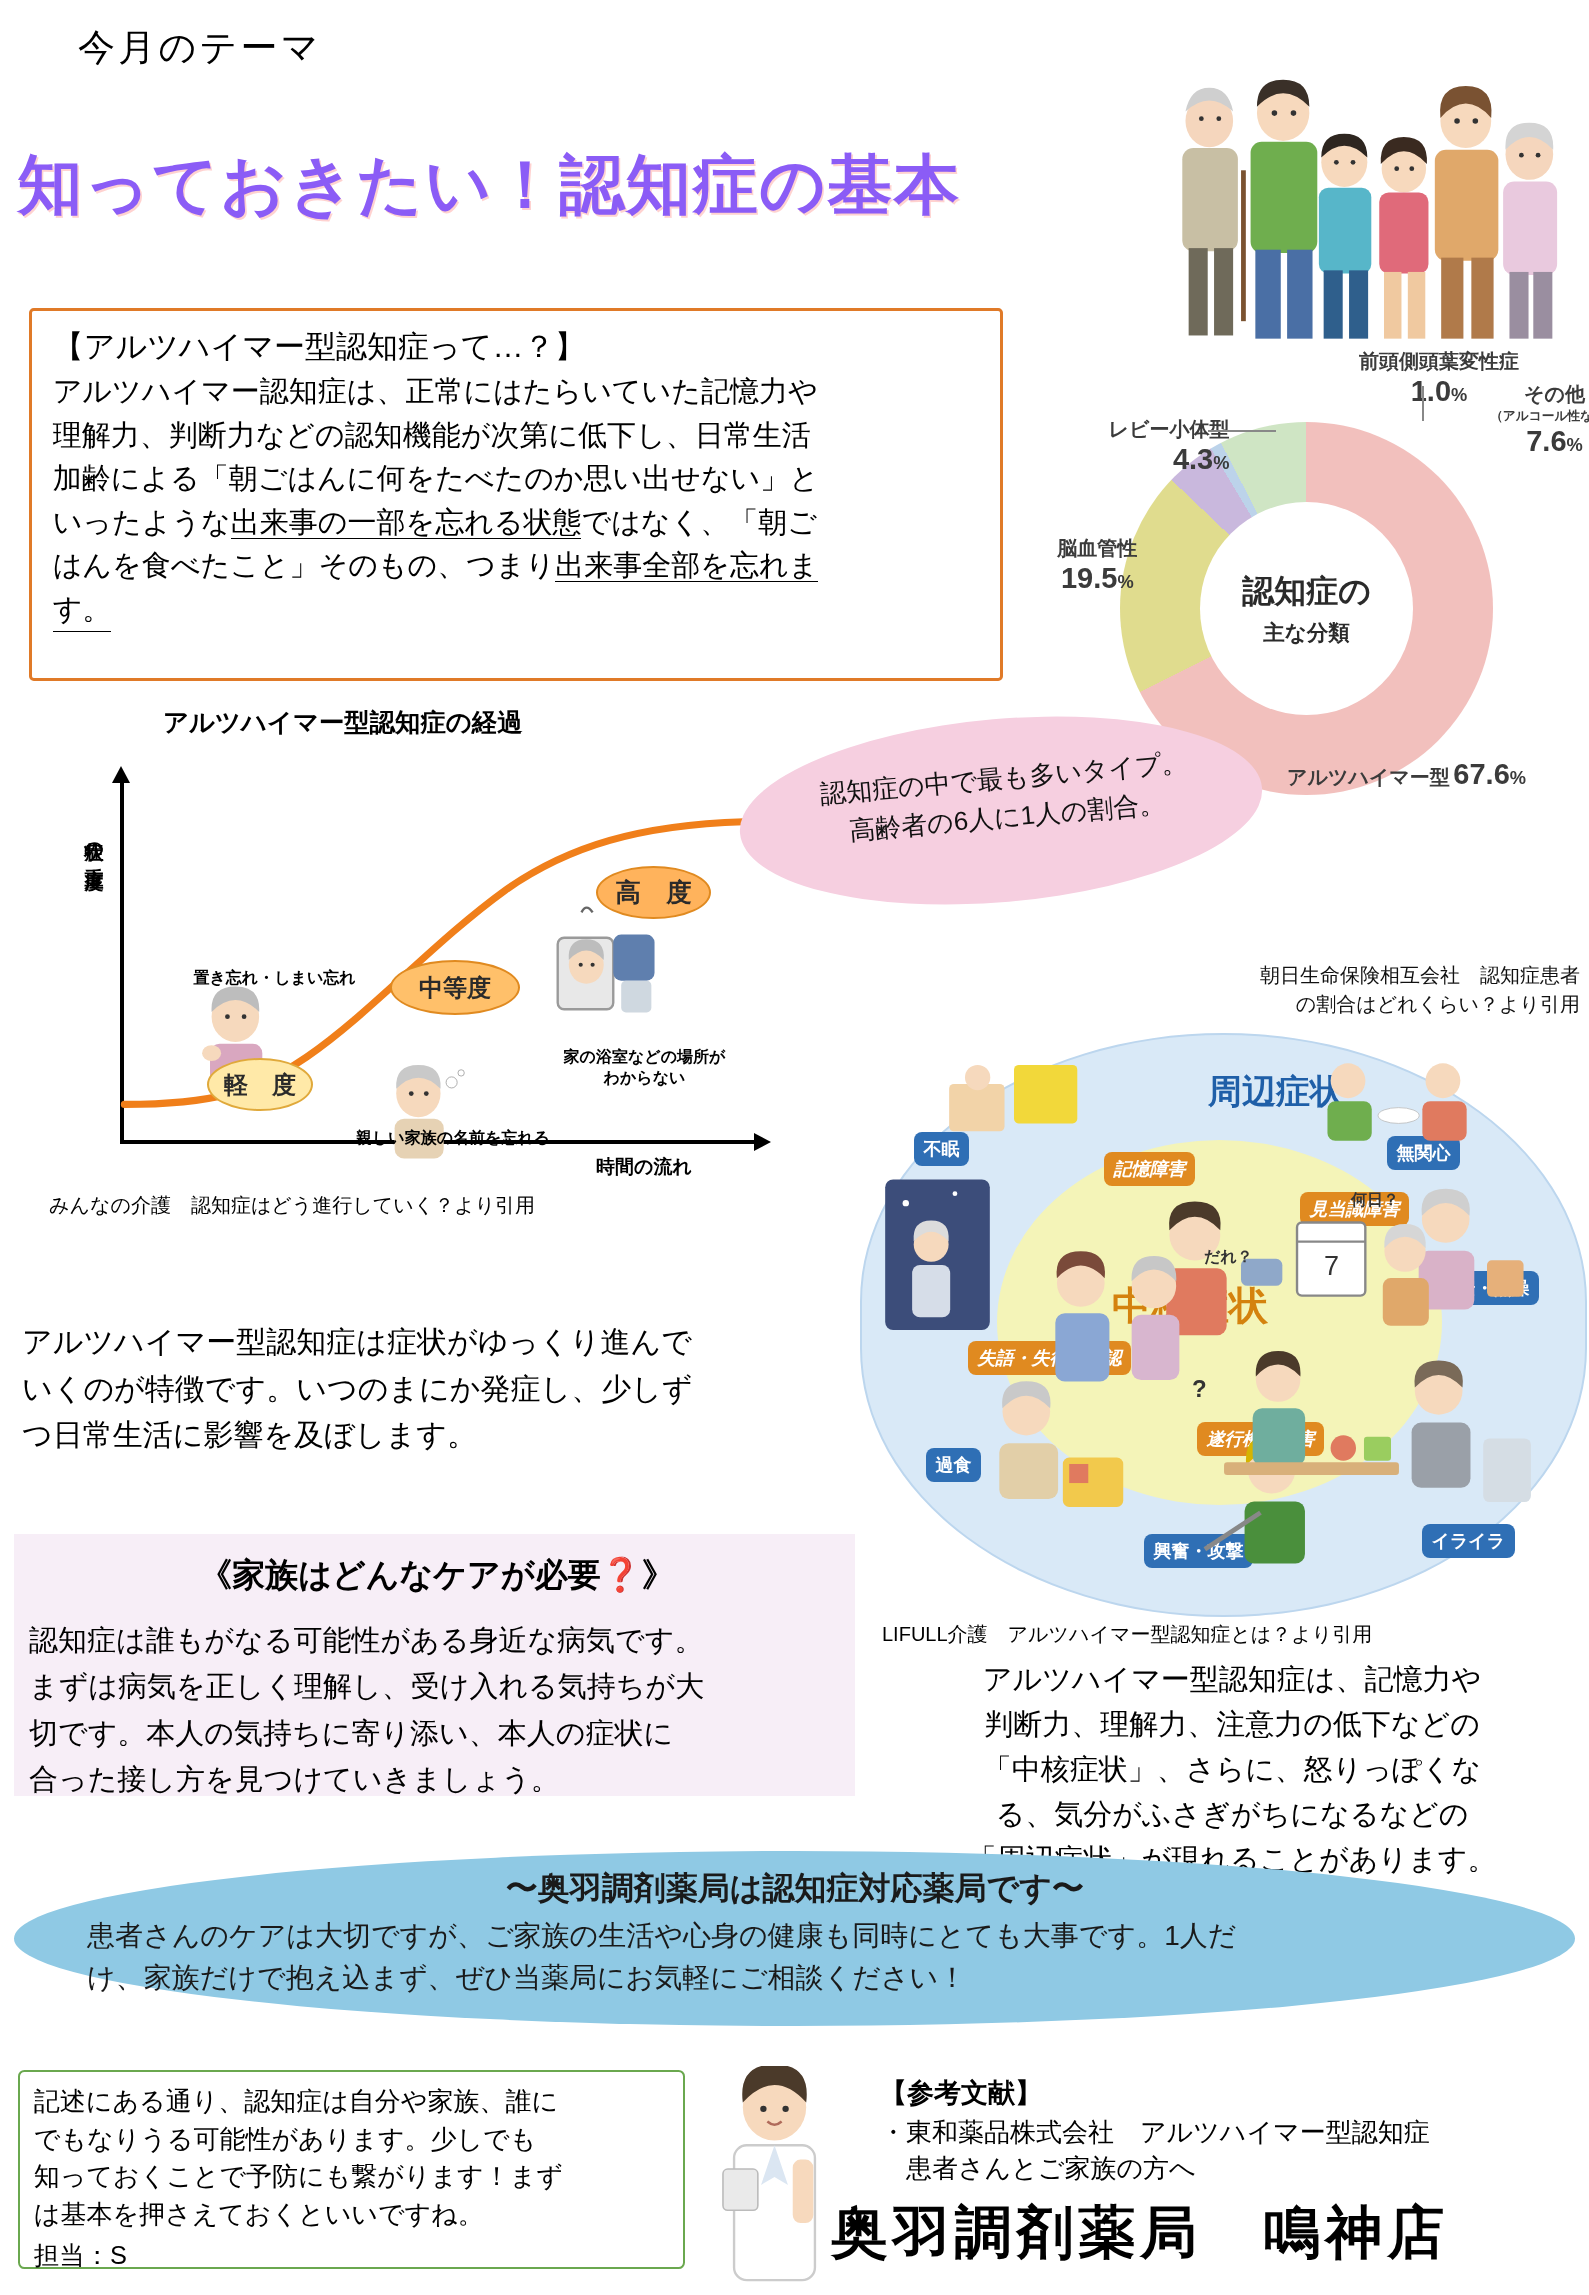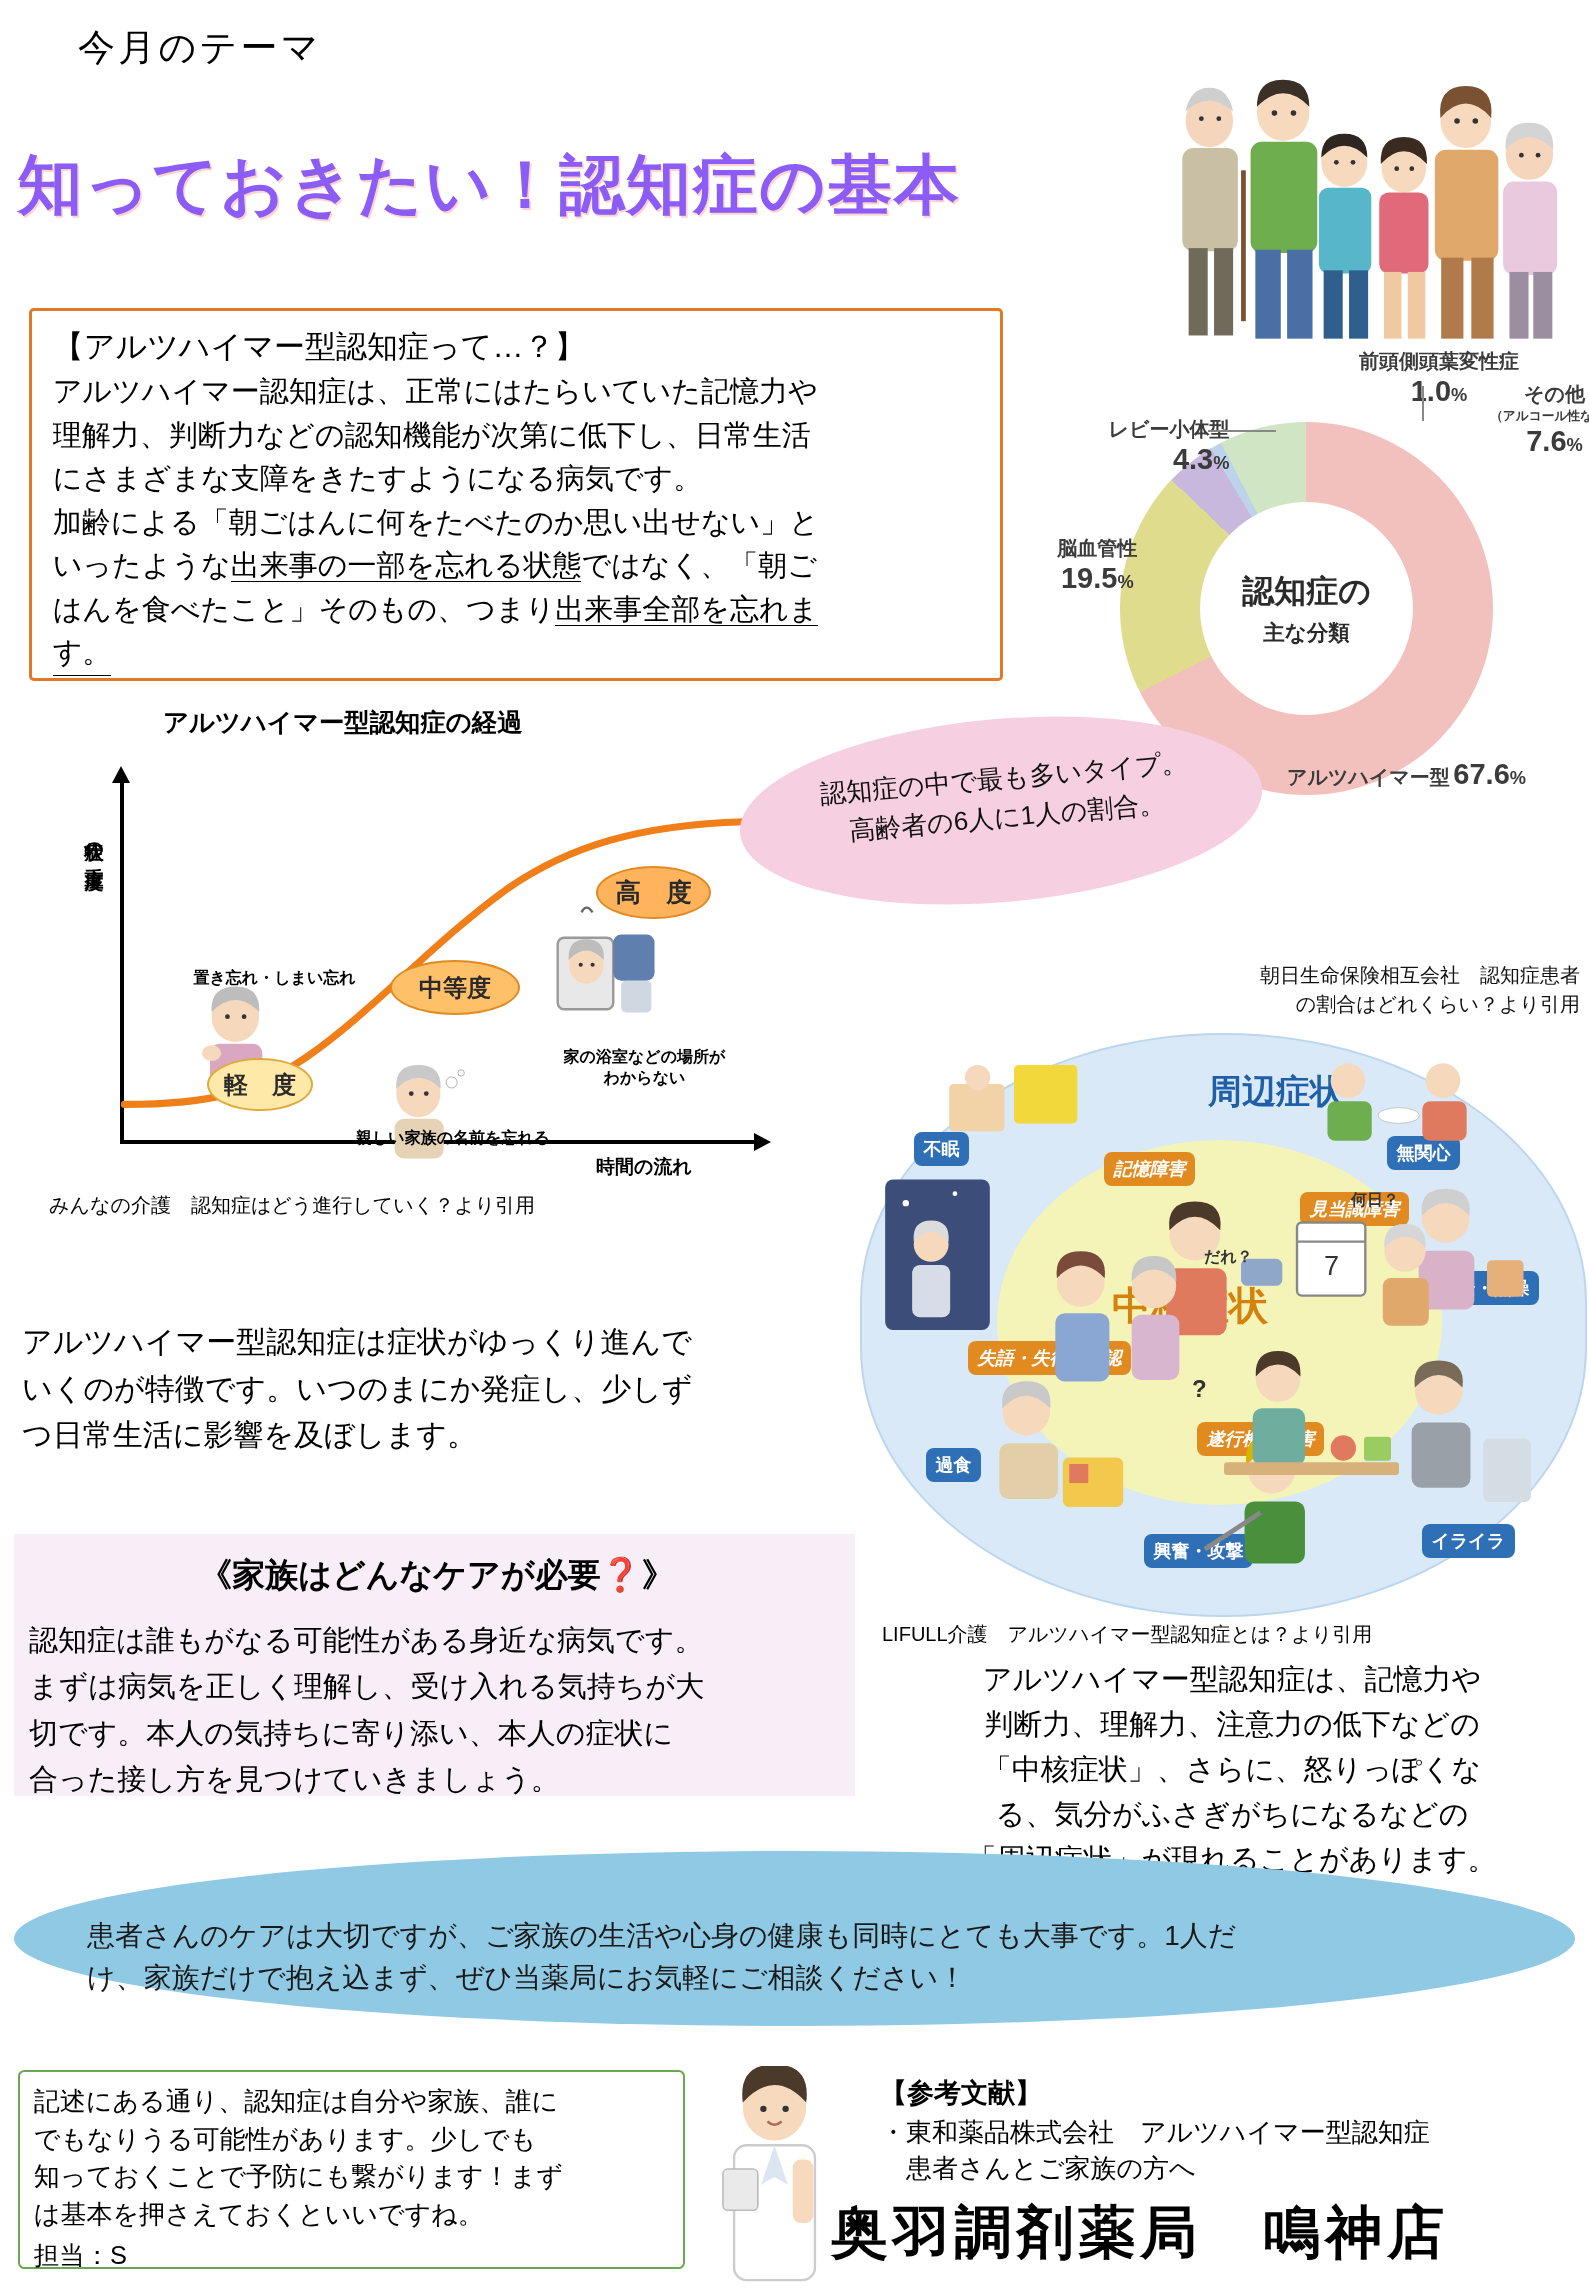--- a/index.html
+++ b/index.html
@@ -259,21 +259,20 @@
       <rect x="460" y="248" width="24" height="84" fill="#9a8ea0"></rect>
       <circle cx="445" cy="101" r="3" fill="#333"></circle>
         <circle cx="466" cy="101" r="3" fill="#333"></circle>
     </svg>
   </div>
 
   <div id="intro-box">
     <div class="hd">【アルツハイマー型認知症って…？】</div>
     <p>アルツハイマー認知症は、正常にはたらいていた記憶力や</p>
     <p>理解力、判断力などの認知機能が次第に低下し、日常生活</p>
-    <p>にさまざまな支障をきたすようになる病気です。</p>
     <p>加齢による「朝ごはんに何をたべたのか思い出せない」と</p>
     <p>
       <span>いったような</span><span class="ul">出来事の一部を忘れる状態</span><span>ではなく、「朝ご</span>
     </p>
     <p>
       <span>はんを食べたこと」そのもの、つまり</span><span class="ul">出来事全部を忘れま</span>
     </p>
     <p class="ul" style="display:inline-block">す。</p>
   </div>
 
@@ -497,20 +496,21 @@
   <div id="symptom-source">LIFULL介護　アルツハイマー型認知症とは？より引用</div>
   <div id="para-symptom">
     <div>アルツハイマー型認知症は、記憶力や</div>
     <div>判断力、理解力、注意力の低下などの</div>
     <div>「中核症状」、さらに、怒りっぽくな</div>
     <div>る、気分がふさぎがちになるなどの</div>
     <div>「周辺症状」が現れることがあります。</div>
   </div>
 
   <div id="banner"></div>
+  <div id="banner-title">〜奥羽調剤薬局は認知症対応薬局です〜</div>
   <div id="banner-text">
     <div>患者さんのケアは大切ですが、ご家族の生活や心身の健康も同時にとても大事です。1人だ</div>
     <div>け、家族だけで抱え込まず、ぜひ当薬局にお気軽にご相談ください！</div>
   </div>
 
   <div id="footer-note">
     <p>記述にある通り、認知症は自分や家族、誰に</p>
     <p>でもなりうる可能性があります。少しでも</p>
     <p>知っておくことで予防にも繋がります！まず</p>
     <p>は基本を押さえておくといいですね。</p>

